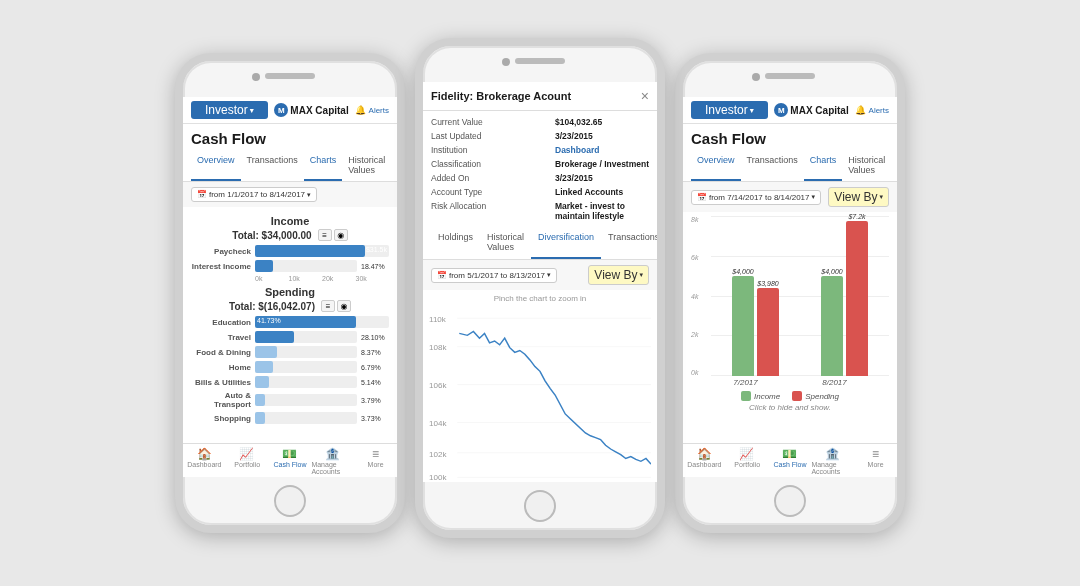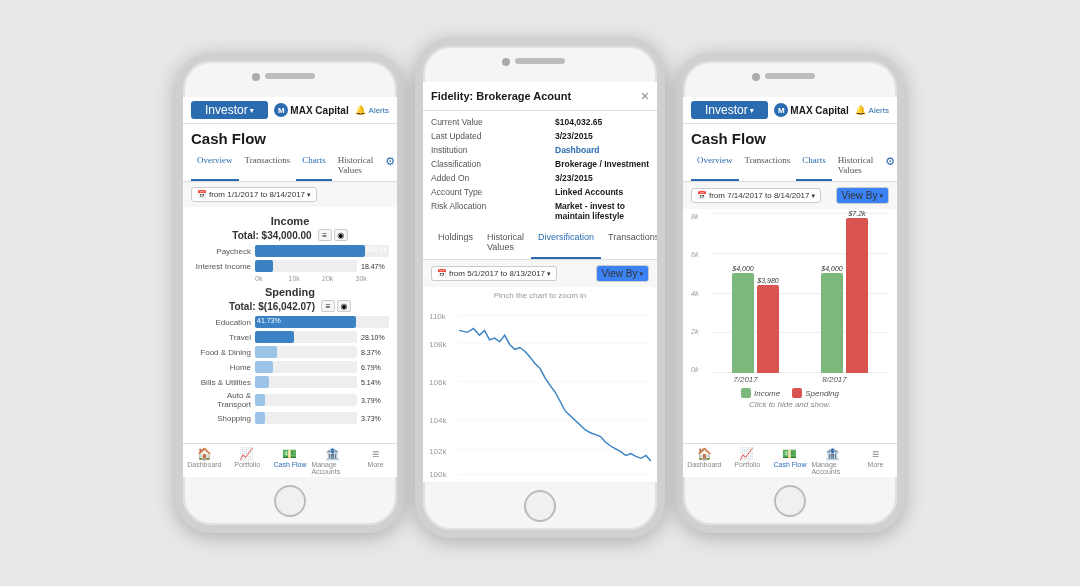--- a/index.html
+++ b/index.html
@@ -147,21 +147,20 @@
       font-size: 15px;
       font-weight: bold;
       padding: 6px 8px 4px;
       color: #1a1a1a;
     }
     .tabs-bar {
       display: flex;
       padding: 0 8px;
       border-bottom: 1px solid #ddd;
       gap: 0;
-      font-family: Liberation Serif, serif;
     }
     .tab {
       font-size: 9px;
       padding: 4px 6px;
       color: #555;
       border-bottom: 2px solid transparent;
       cursor: pointer;
     }
     .tab.active {
       color: #2b6cb0;
@@ -186,24 +185,24 @@
       font-size: 8px;
       padding: 2px 5px;
       color: #333;
       display: flex;
       align-items: center;
       gap: 2px;
     }
     .date-btn::before { content: '📅'; font-size: 8px; }
     .date-btn::after { content: '▾'; font-size: 7px; }
     .view-by-btn {
-      background: #3b82f6;
+      background: #fef9c3;
       border: 1px solid #ccc;
       border-radius: 3px;
-      font-size: 10px;
+      font-size: 12px;
       padding: 2px 5px;
       color: #333;
       margin-left: auto;
       display: flex;
       align-items: center;
       gap: 2px;
     }
     .view-by-btn::after { content: '▾'; font-size: 7px; }
     .content-area {
       flex: 1;
@@ -250,20 +249,21 @@
       align-items: center;
       margin-bottom: 3px;
       gap: 4px;
     }
     .bar-label {
       width: 60px;
       font-size: 8px;
       text-align: right;
       color: #555;
       flex-shrink: 0;
+      font-weight: bold;
     }
     .bar-container {
       flex: 1;
       height: 12px;
       background: #eee;
       border-radius: 2px;
       position: relative;
     }
     .bar-fill {
       height: 100%;

